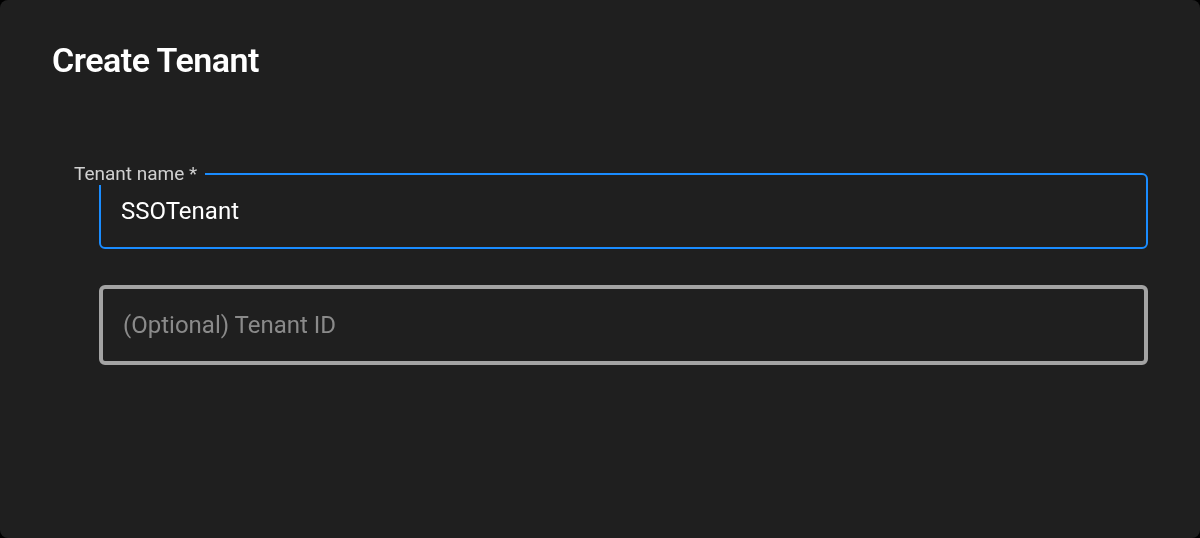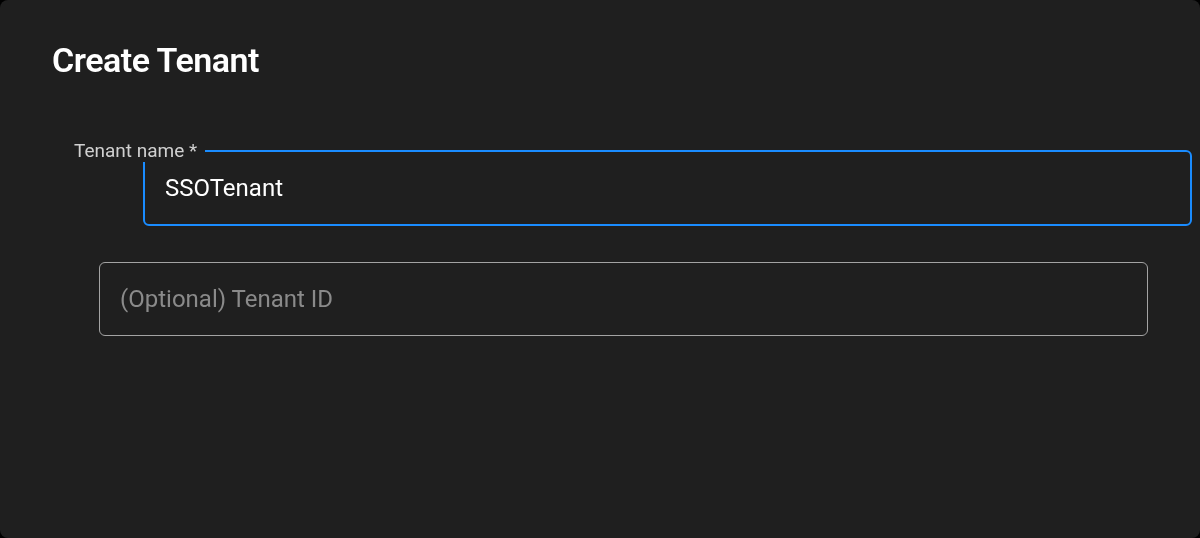--- a/index.html
+++ b/index.html
@@ -26,21 +26,21 @@
       padding: 40px 52px 40px 52px;
       display: flex;
       flex-direction: column;
       position: relative;
     }
     
     .dialog-title {
       color: #ffffff;
       font-size: 34px;
       font-weight: 600;
-      margin-bottom: 70px;
+      margin-bottom: 93px;
       letter-spacing: -0.5px;
     }
     
     .form-fields {
       display: flex;
       flex-direction: column;
       gap: 36px;
     }
     
     .field-group {
@@ -63,27 +63,26 @@
     .text-input {
       width: 100%;
       background: transparent;
       border: 2.5px solid #1a8cff;
       border-radius: 6px;
       padding: 22px 20px;
       color: #ffffff;
       font-size: 24px;
       font-family: inherit;
       outline: none;
-      margin-left: 44px;
     }
     
     .text-input-secondary {
       width: 100%;
       background: transparent;
-      border: 1px solid #a3a3a3;
+      border: 4px solid #a3a3a3;
       border-radius: 6px;
       padding: 22px 20px;
       color: #ffffff;
       font-size: 24px;
       font-family: inherit;
       outline: none;
     }
     
     .text-input-secondary::placeholder {
       color: #8a8a8a;

